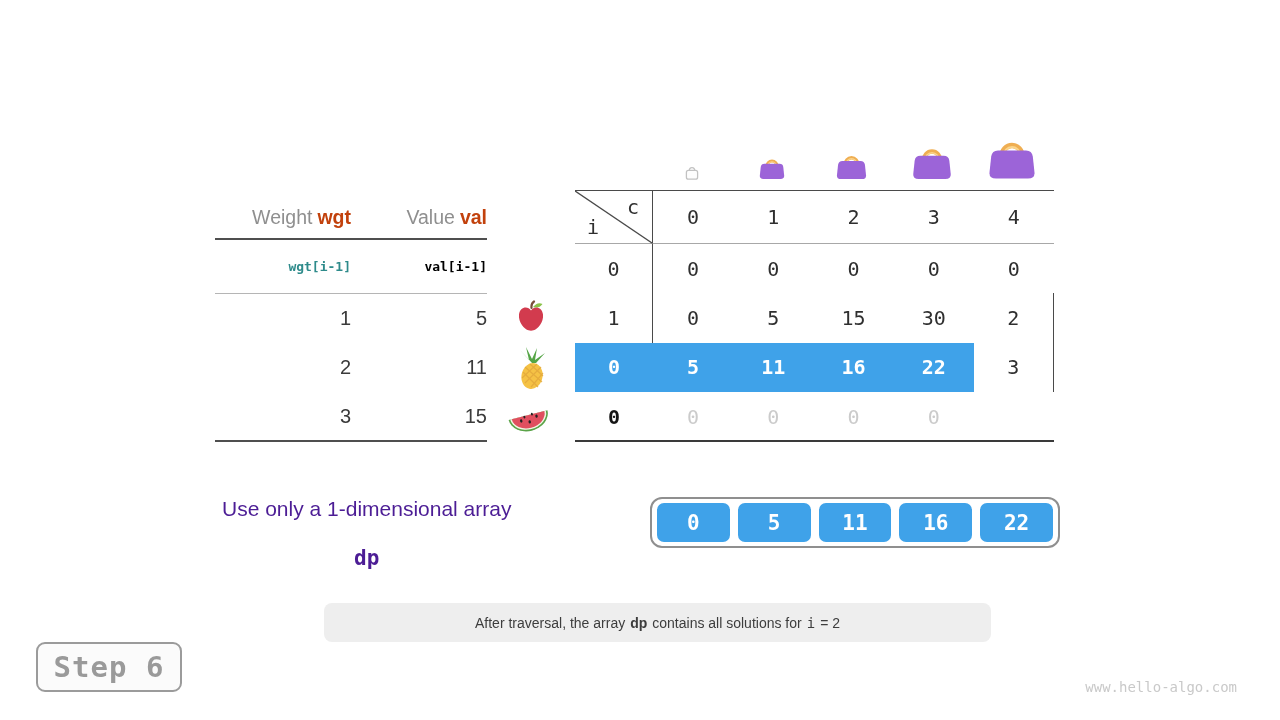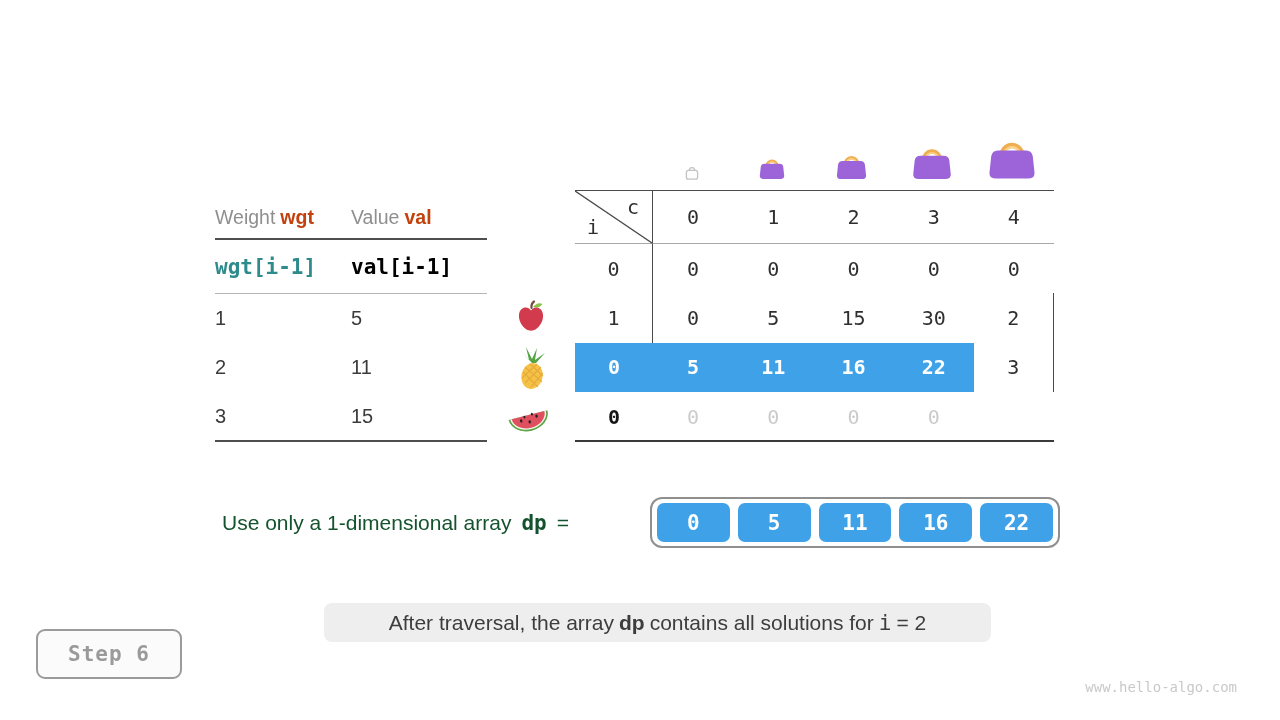--- a/index.html
+++ b/index.html
@@ -6,24 +6,24 @@
   html,body { background:#ffffff; }
   .canvas {
     position:relative; width:1280px; height:720px; background:#ffffff;
     overflow:hidden; font-family:"Liberation Sans", sans-serif; color:#3b3b3b;
   }
   .mono { font-family:"DejaVu Sans Mono", monospace; }
 
   
   .items-table { position:absolute; left:215px; top:196px; width:272px; }
   .it-row { display:flex; }
-  .it-cell { width:50%; display:flex; align-items:center; justify-content:flex-start; }
+  .it-cell { width:50%; display:flex; align-items:center; justify-content:flex-end; }
   .it-header { height:44px; font-size:19.5px; color:#8f8f8f; border-bottom:2px solid #4f4f4f; }
   .it-header b { margin-left:5px; color:#c2410c; }
-  .it-coderow { height:54px; border-bottom:1.5px solid #b5b5b5; font-family:"DejaVu Sans Mono", monospace; font-weight:bold; font-size:21px; }
+  .it-coderow { height:54px; border-bottom:1.5px solid #b5b5b5; font-family:"DejaVu Sans Mono", monospace; font-weight:bold; font-size:13px; }
   .teal { color:#2E8B8B; }
   .green { color:#000000; }
   .it-data { height:49.3px; font-size:20px; color:#3b3b3b; }
   .it-bottom { border-bottom:2px solid #4f4f4f; }
 
   
   .fruit { position:absolute; }
 
   
   .bag { position:absolute; }
@@ -45,50 +45,50 @@
   .corner svg { position:absolute; inset:0; }
   .corner .c-var { position:absolute; right:13px; top:4px; font-size:20px; }
   .corner .i-var { position:absolute; left:12px; bottom:4px; font-size:20px; }
   .hl { background:#3FA2E9; color:#ffffff; font-weight:bold; }
   .dim { color:#cbcbcb; }
   .cur { font-weight:bold; color:#141414; }
 
   
   .dp-eq-label {
     position:absolute; left:222px; top:497px; height:51px;
-    display:flex; align-items:center; gap:10px; font-size:21px; color:#14532d;
+    display:flex; align-items:center; gap:25px; font-size:21px; color:#4c1d95;flex-direction:column;
   }
   .dp-eq-label .var { font-weight:bold; }
   .dp-array {
     position:absolute; left:650px; top:497px; width:410px; height:51px;
     border:2px solid #8f8f8f; border-radius:12px; background:#ffffff;
     display:flex; align-items:stretch; gap:8px; padding:4px 5px;
   }
   .dp-array-cell {
     flex:1; background:#3FA2E9; border-radius:7px; color:#ffffff;
     display:flex; align-items:center; justify-content:center;
     font-family:"DejaVu Sans Mono", monospace; font-weight:bold; font-size:21px;
   }
 
   
   .caption {
     position:absolute; left:324px; top:603px; width:667px; height:39px;
     background:#eeeeee; border-radius:8px;
     display:flex; align-items:center; justify-content:center;
-    font-size:21px; color:#3d3d3d; white-space:pre;
+    font-size:14px; color:#3d3d3d; white-space:pre;
   }
   .caption b { margin:0 5px; }
   .caption .codevar { font-family:"DejaVu Sans Mono", monospace; margin-left:5px; margin-right:5px; }
 
   
   .step-badge {
-    position:absolute; left:36px; top:629px; width:146px; height:50px;
+    position:absolute; left:36px; top:642px; width:146px; height:50px;
     background:#fbfbfb; border:2px solid #9b9b9b; border-radius:9px;
     display:flex; align-items:center; justify-content:center;
-    font-family:"DejaVu Sans Mono", monospace; font-weight:bold; font-size:21px;
+    font-family:"DejaVu Sans Mono", monospace; font-weight:bold; font-size:29px;
     color:#9a9a9a; letter-spacing:1px;
   }
   .watermark {
     position:absolute; right:43px; top:679px;
     font-family:"DejaVu Sans Mono", monospace; font-size:14px; color:#c9c9c9;margin-left:20px;
   }
 </style>
 </head>
 <body>
 

